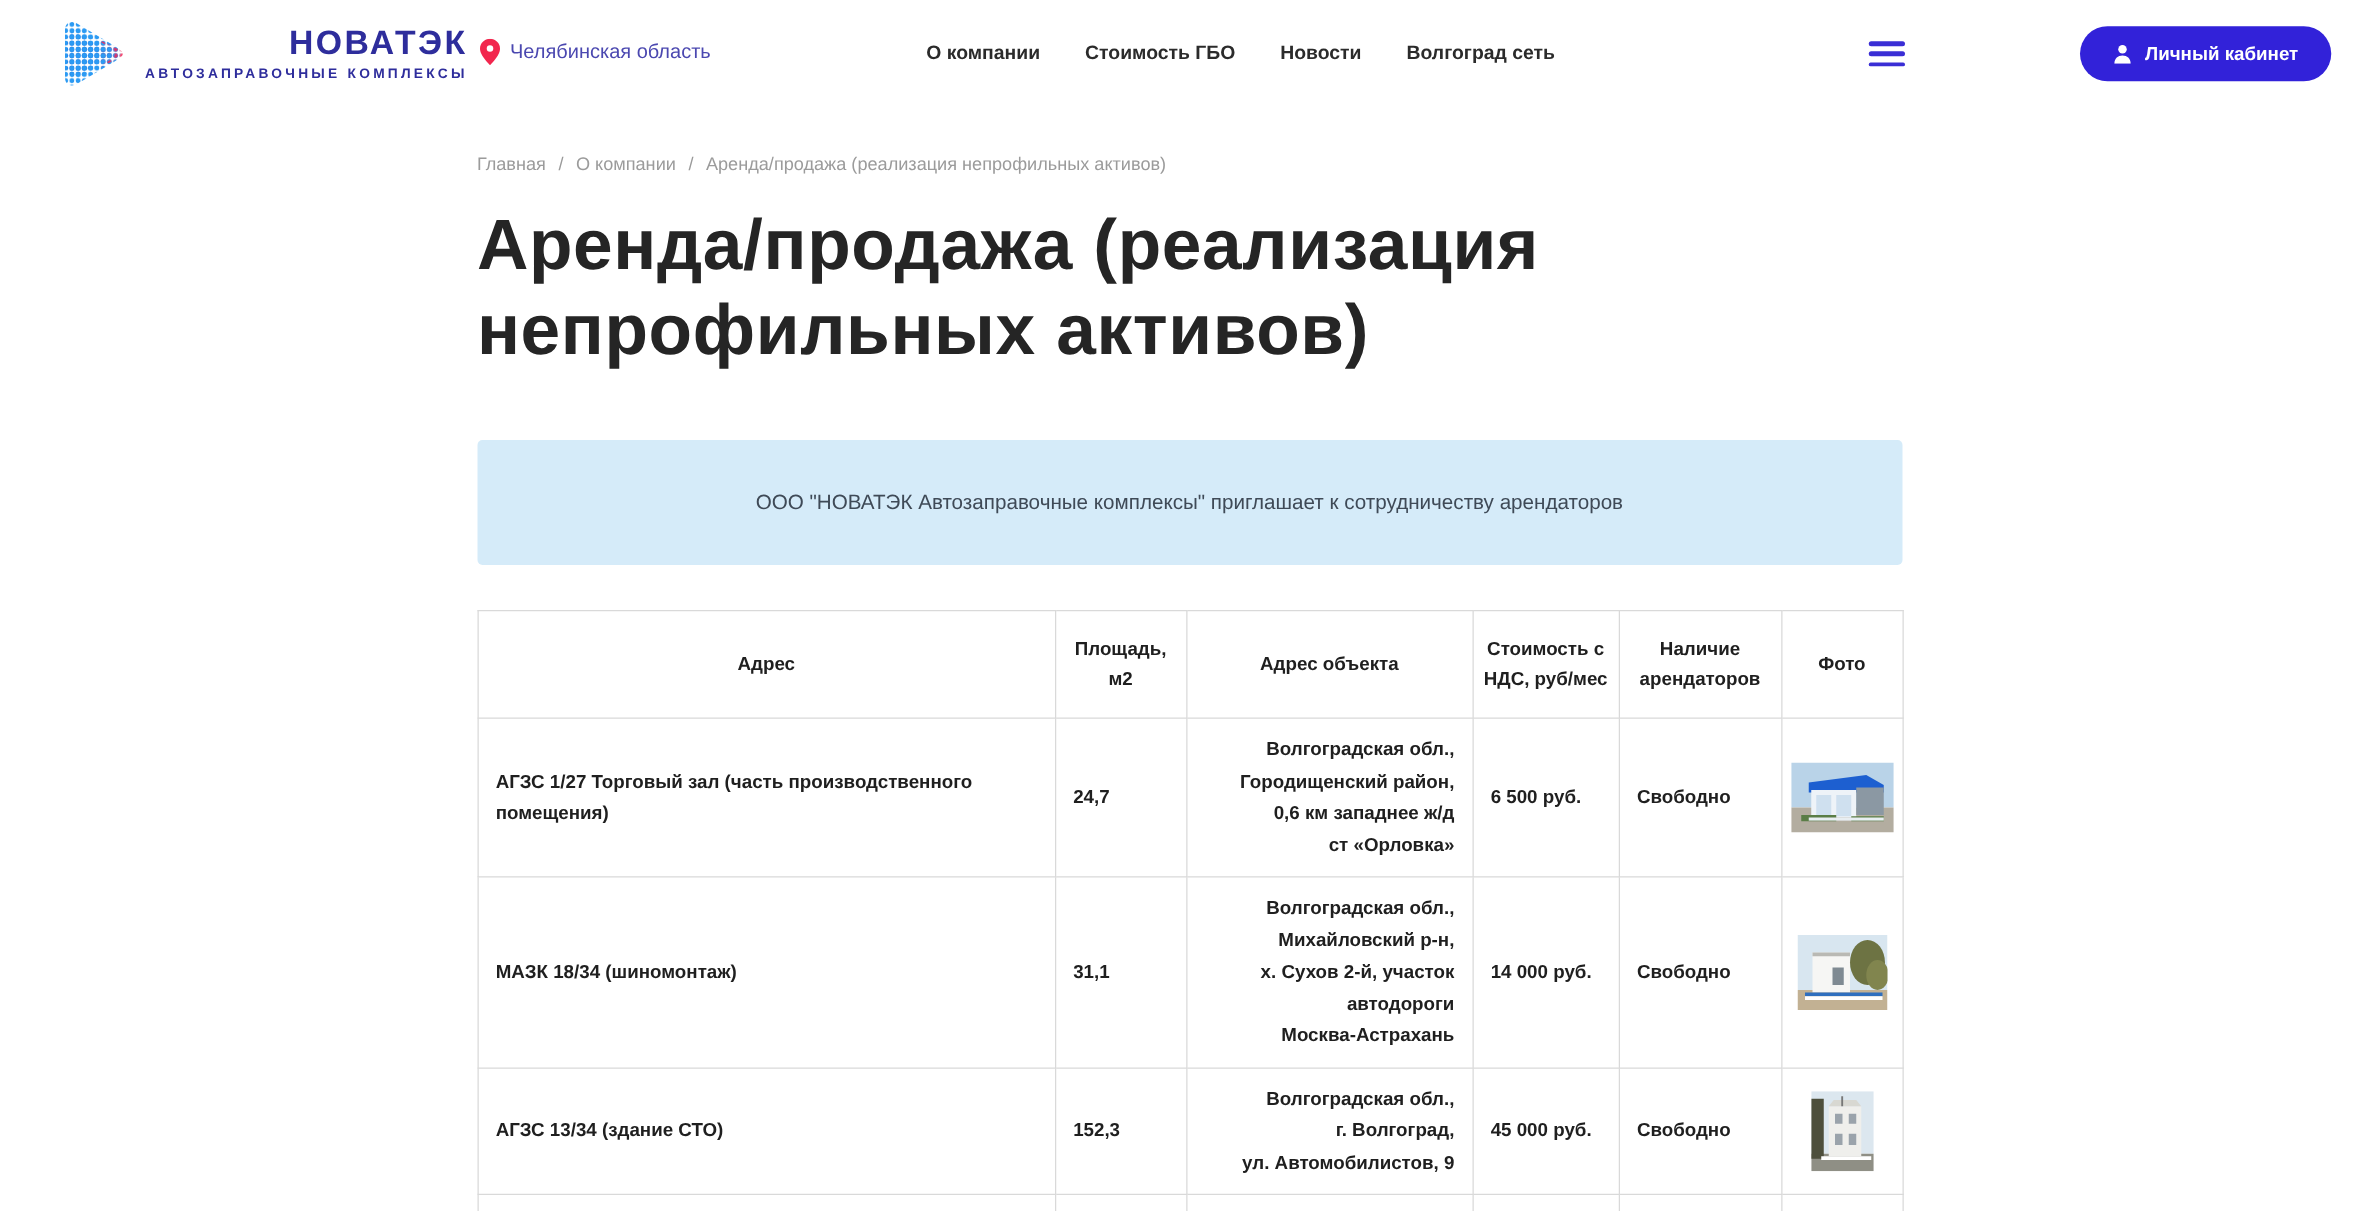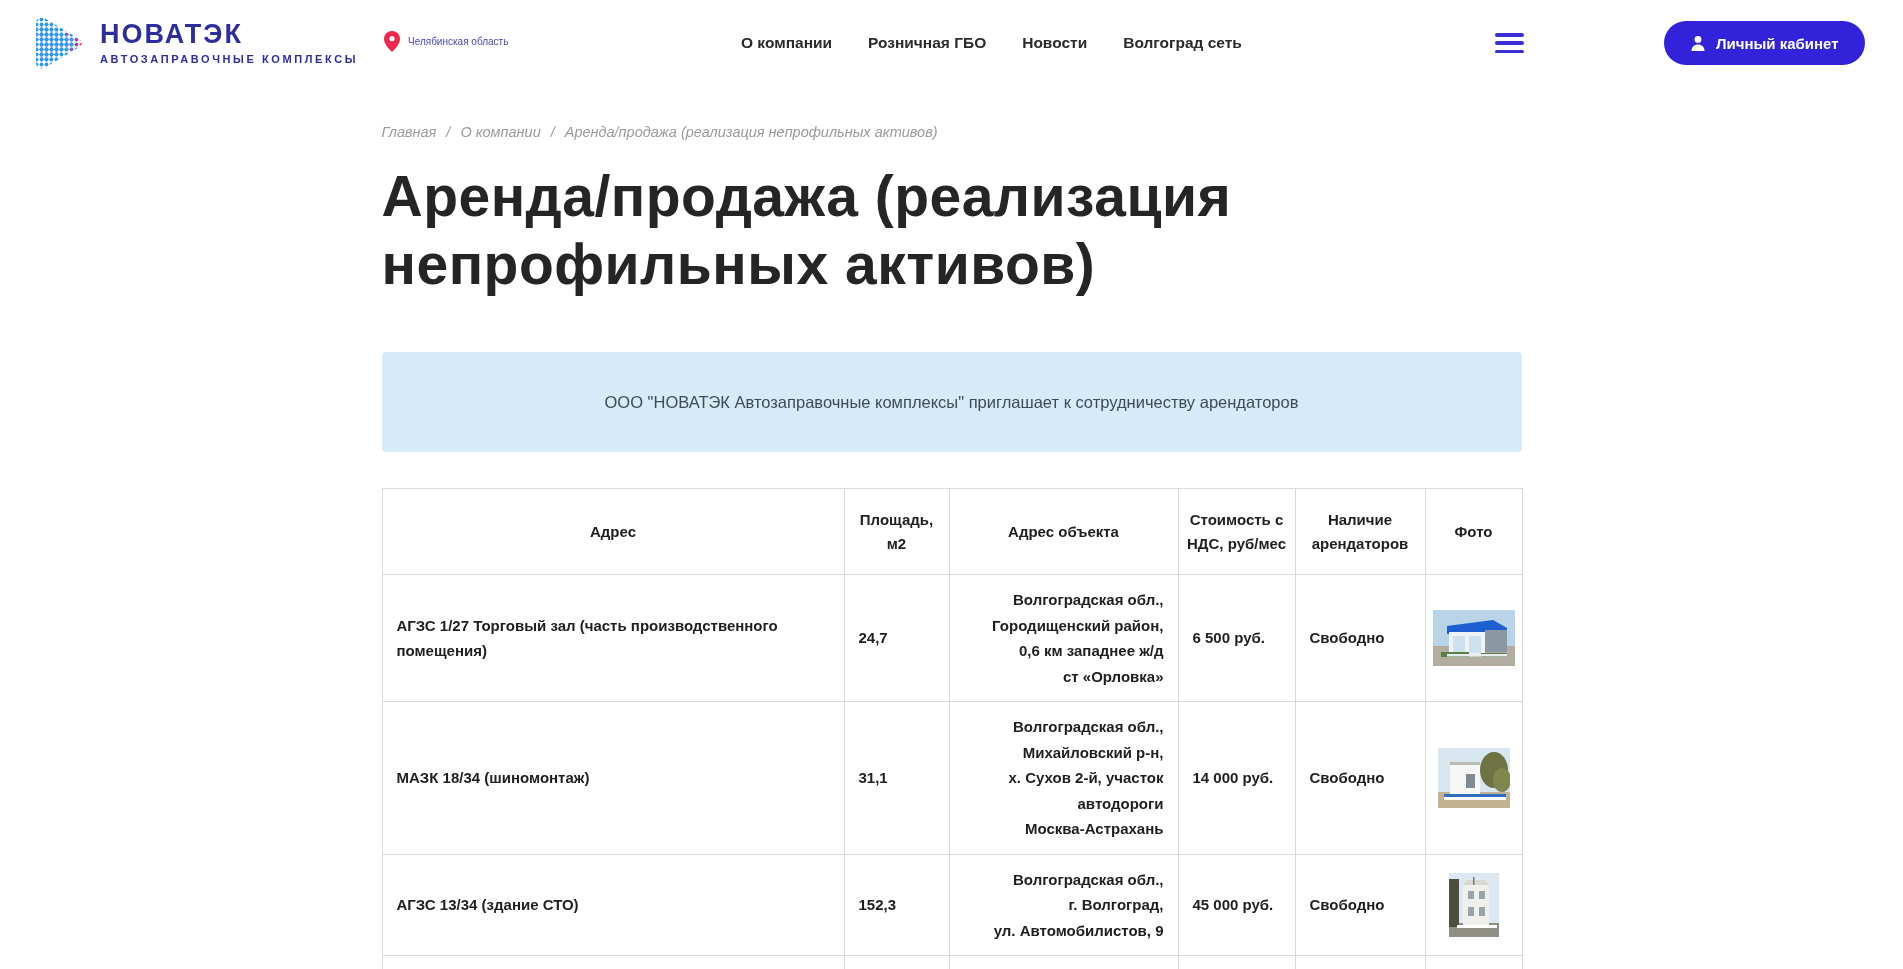--- a/index.html
+++ b/index.html
@@ -2,45 +2,45 @@
 <html lang="ru"><head>
 <meta charset="utf-8">
 <style>
   * { margin:0; padding:0; box-sizing:border-box; }
   html,body { width:1903px; height:969px; overflow:hidden; background:#ffffff;
     font-family:"Liberation Sans", sans-serif; color:#222; }
 
   
   .header { position:relative; width:1903px; height:86px; background:#fff; }
 
-  .logo { position:absolute; left:24px; top:12px; display:flex; align-items:center; cursor:pointer; }
+  .logo { position:absolute; left:40px; top:12px; display:flex; align-items:center; cursor:pointer;text-align:right; }
   .logo-mark { width:62px; height:62px; margin-right:14px; }
   .logo-brand { font-size:27px; font-weight:bold; letter-spacing:2px; color:#2e2d9c; line-height:1; }
   .logo-tagline { font-size:11px; font-weight:bold; letter-spacing:2.6px; color:#2e2d9c; margin-top:5px; }
 
   .region { position:absolute; left:384px; top:31px; display:flex; align-items:center; gap:8px;
-    font-size:10px; color:#4b48b0; cursor:pointer; }
+    font-size:16px; color:#4b48b0; cursor:pointer; }
   .pin-icon { width:16px; height:21px; flex:0 0 auto; }
 
   .nav { position:absolute; left:741px; top:34px; display:flex; gap:36px; }
   .nav-item { font-size:15.5px; font-weight:bold; color:#2b2b2b; cursor:pointer; white-space:nowrap; }
 
   .hamburger { position:absolute; left:1495px; top:33px; width:29px; height:20px;
     display:flex; flex-direction:column; justify-content:space-between; cursor:pointer; }
   .hamburger span { display:block; height:3.5px; border-radius:2px; background:#3a2ed5; }
 
   .account-btn { position:absolute; left:1664px; top:21px; height:44px; padding:0 26px;
     border:none; border-radius:22px; background:#3222d9; color:#fff; font-weight:bold;
     font-size:15px; font-family:inherit; display:flex; align-items:center; gap:10px; cursor:pointer; }
   .user-icon { width:16px; height:16px; }
 
   
   .container { width:1140px; margin:0 auto; }
 
-  .breadcrumb { margin-top:38px; font-size:14.5px; color:#9b9b9b; display:flex; gap:10px; flex-wrap:nowrap;font-style:italic; }
+  .breadcrumb { margin-top:38px; font-size:14.5px; color:#9b9b9b; display:flex; gap:10px; flex-wrap:nowrap; }
   .breadcrumb .crumb { color:#9b9b9b; cursor:pointer; white-space:nowrap; }
   .breadcrumb .sep { color:#9b9b9b; }
 
   h1.page-title { margin-top:22px; width:1030px; font-size:57px; line-height:68px;
     font-weight:bold; color:#252525; letter-spacing:.5px; }
 
   .notice { margin-top:54px; background:#d5ebf9; border-radius:4px; height:100px;
     display:flex; align-items:center; justify-content:center; }
   .notice-text { font-size:16.5px; color:#3f4a57; text-align:center; }
 
@@ -90,21 +90,21 @@
   <div class="region">
     <svg class="pin-icon" viewBox="0 0 16 21">
       <path d="M8,0 C3.6,0 0,3.5 0,7.9 C0,13.6 8,21 8,21 C8,21 16,13.6 16,7.9 C16,3.5 12.4,0 8,0 Z" fill="#f2274e"></path>
       <circle cx="8" cy="7.7" r="2.6" fill="#ffffff"></circle>
     </svg>
     <span>Челябинская область</span>
   </div>
 
   <nav class="nav">
       <a class="nav-item">О компании</a>
-      <a class="nav-item">Розничная ГБО</a>
+      <a class="nav-item">Стоимость ГБО</a>
       <a class="nav-item">Новости</a>
       <a class="nav-item">Волгоград сеть</a>
     </nav>
 
   <div class="hamburger">
     <span></span>
       <span></span>
       <span></span>
   </div>
 

